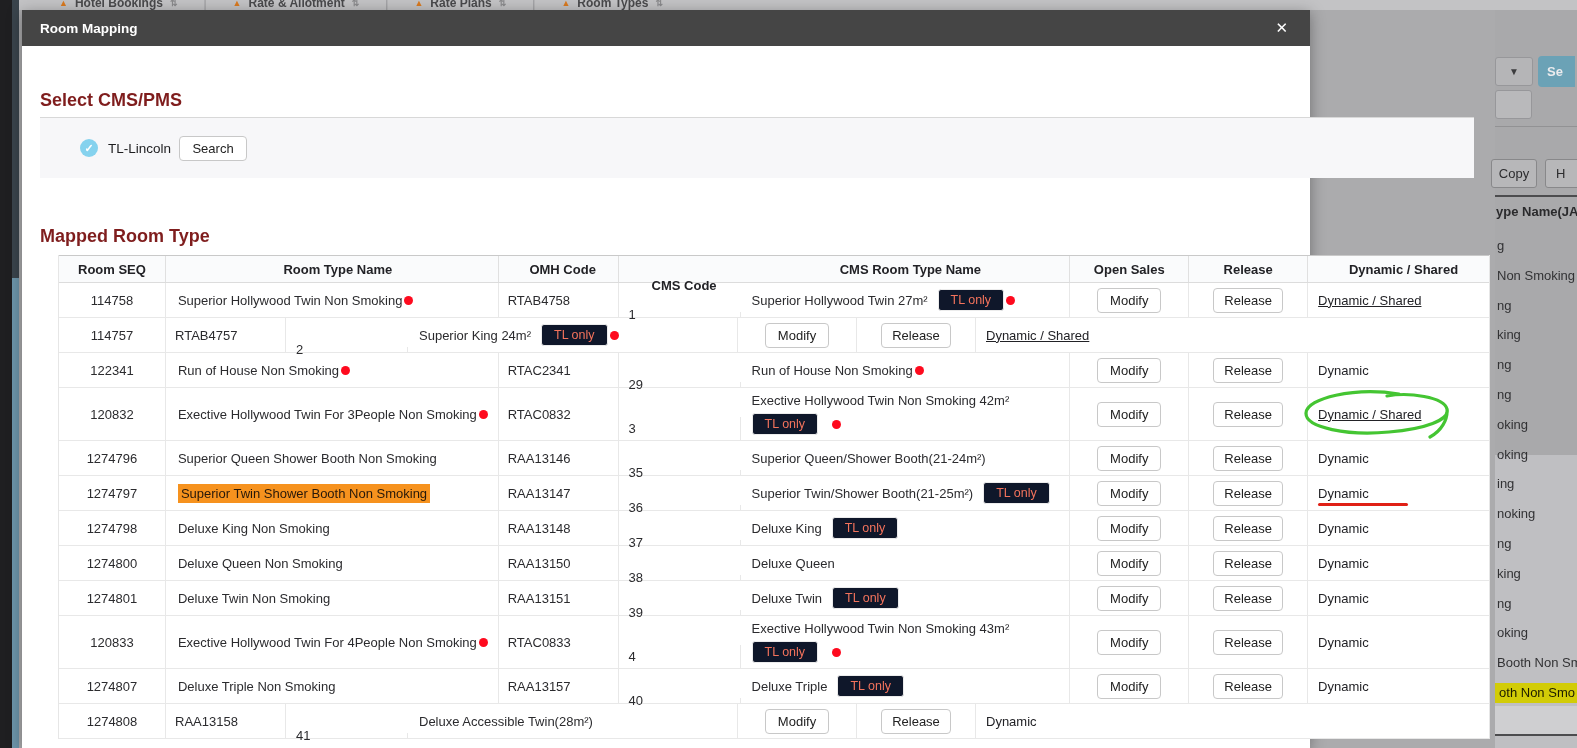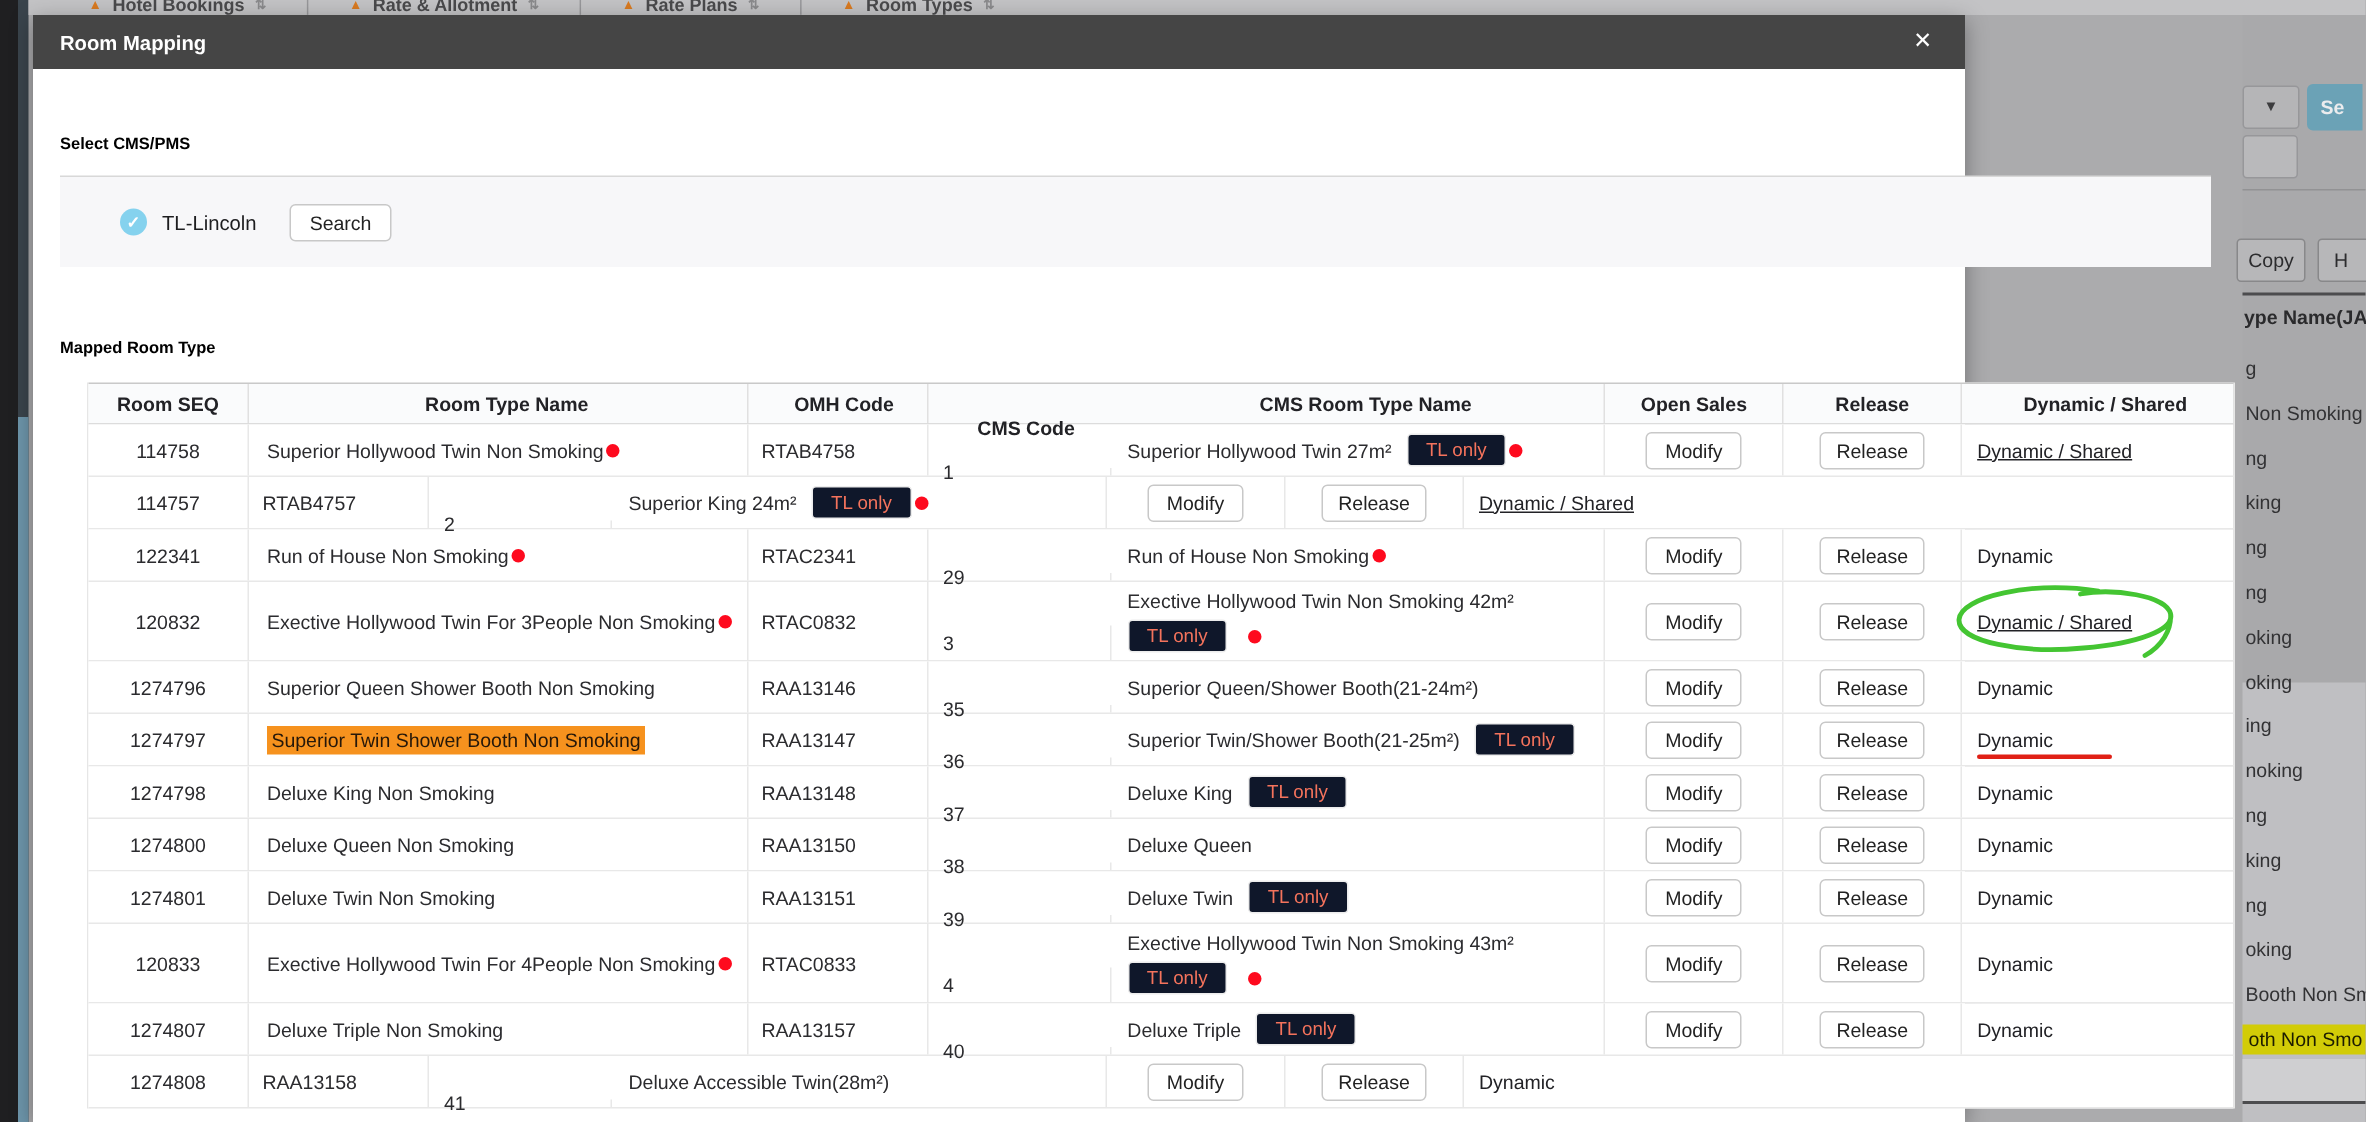--- a/index.html
+++ b/index.html
@@ -49,33 +49,33 @@
 
   
   .modal { position:absolute; left:22px; top:10px; width:1288px; height:738px; background:#fff;
     box-shadow:0 3px 14px rgba(0,0,0,.35); }
   .modal-header { position:relative; height:36px; background:var(--headerbar,#454545);
     display:flex; align-items:center; padding-left:18px; }
   .modal-title { color:#fff; font-size:13.5px; font-weight:bold; }
   .modal-close { position:absolute; right:22px; top:9px; color:#fff; font-size:15px;
     cursor:pointer; line-height:18px; }
 
-  .sec-heading { position:absolute; left:18px; font-size:11px; font-weight:600; color:#000000; }
+  .sec-heading { position:absolute; left:18px; font-size:18px; font-weight:600; color:#7f1d1d; }
   .h-select { top:80px; }
   .h-table  { top:216px; }
   .select-divider { position:absolute; left:18px; top:107px; width:1434px; height:1px; background:#d8d8d8; }
   .select-panel { position:absolute; left:18px; top:108px; width:1434px; height:60px; background:#f7f7f9;
     display:flex; align-items:center; }
   .check-circle { width:18px; height:18px; border-radius:50%; background:var(--checkblue,#85d2ee);
     color:#fff; font-size:11px; display:flex; align-items:center; justify-content:center;
     margin-left:40px; font-weight:bold; }
   .cms-name { margin-left:10px; font-size:13.5px; color:#1d1d1f; }
   .btn { background:#fff; border:1px solid #c8c8c8; border-radius:4px; font-size:13px; color:#222;
     cursor:pointer; font-family:inherit; }
-  .search-btn { margin-left:22px; width:68px; height:25px; }
+  .search-btn { margin-left:8px; width:68px; height:25px; }
 
   
   .rtable { position:absolute; left:36px; top:245px; width:1432px;
     border-left:1px solid #e6e6e6; border-right:1px solid #e6e6e6; }
   .thead { display:flex; height:28px; background:#fafbfc; border-top:1px solid #c9c9c9;
     border-bottom:1px solid #dcdcdc; }
   .hcell { display:flex; align-items:center; justify-content:center; font-size:13px; font-weight:bold;
     color:#222226; border-right:1px solid #e0e0e0; }
   .hcell:last-child { border-right:none; }
   .trow { display:flex; height:35px; border-bottom:1px solid #e8e8e8; background:#fff; }

